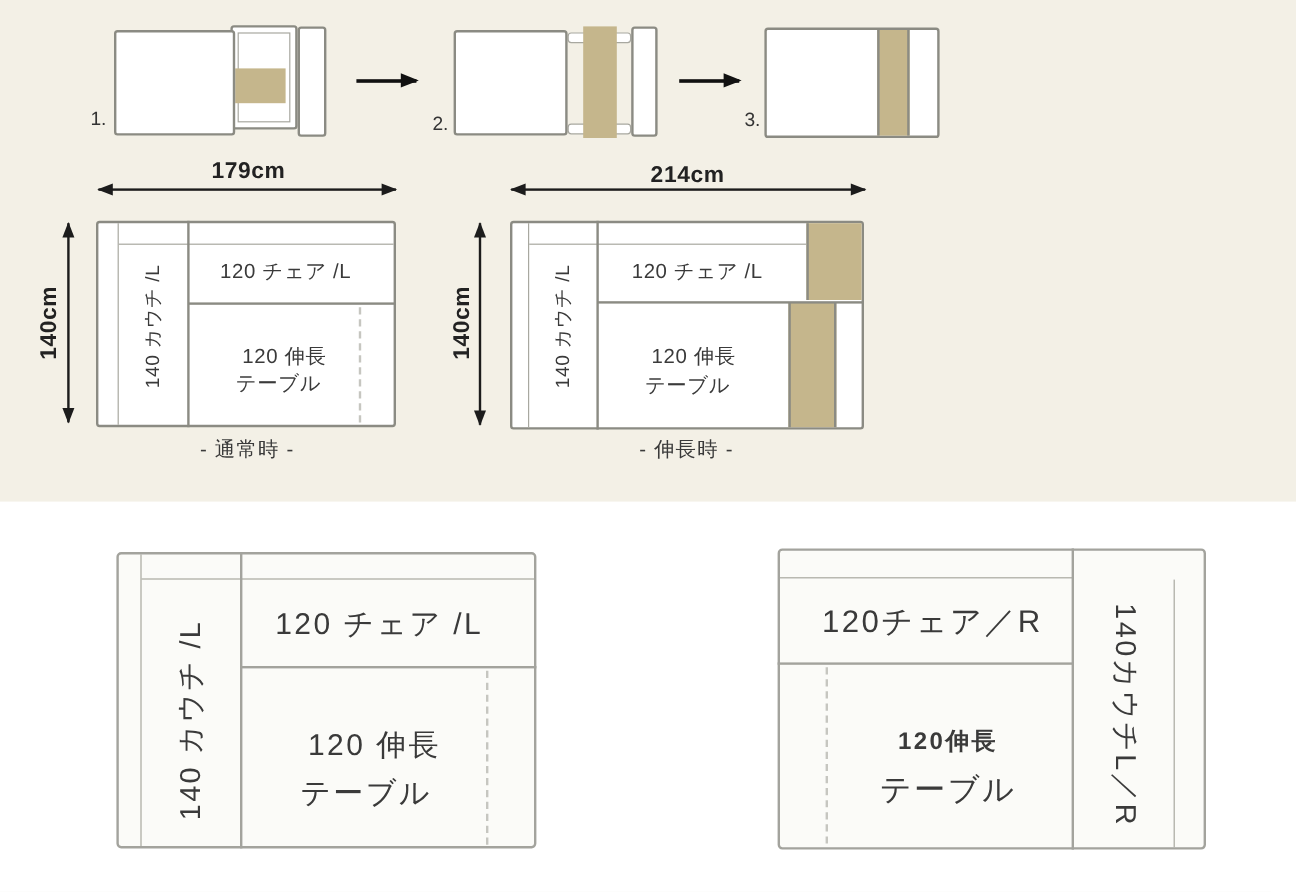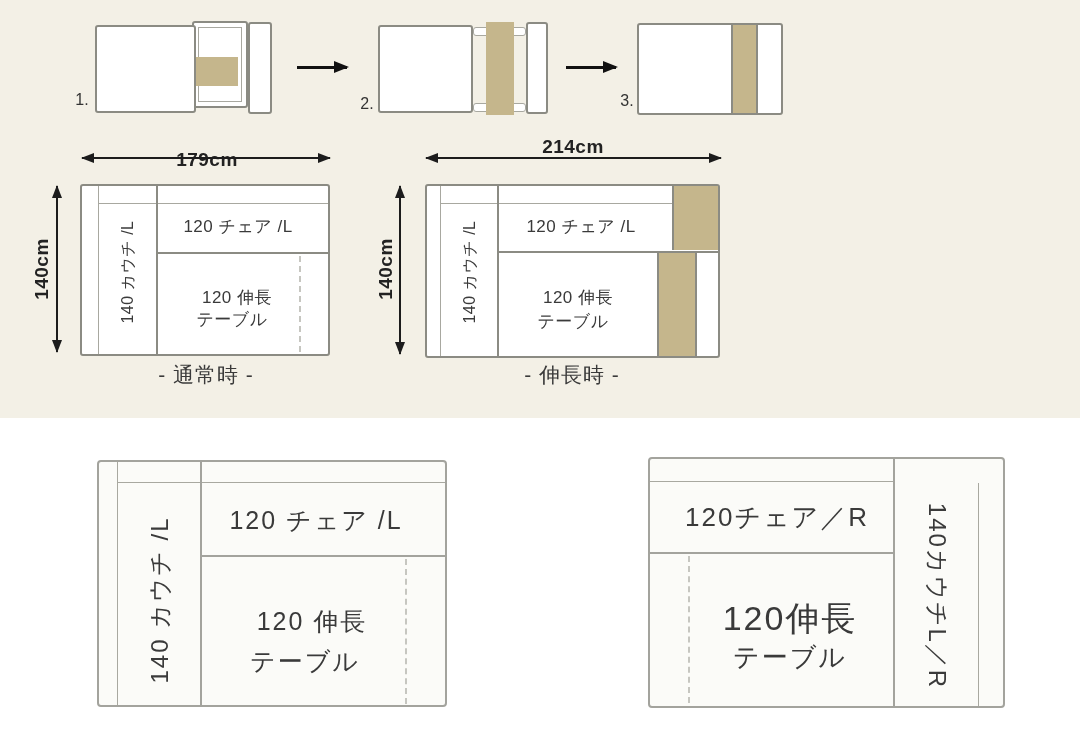--- a/index.html
+++ b/index.html
@@ -19,21 +19,21 @@
   .vline.dash{border-left-style:dashed;border-left-color:#c6c6c0;}
   .tan{position:absolute;background:var(--tan,#c5b68c);box-sizing:border-box;}
   
   .lbl{position:absolute;color:var(--text,#3a3a3a);white-space:nowrap;transform:translate(-50%,-50%);line-height:1.2;}
   .rot-ccw{transform:translate(-50%,-50%) rotate(-90deg);}
   .rot-cw{transform:translate(-50%,-50%) rotate(90deg);}
   .dim{font-size:19px;font-weight:700;color:#222;letter-spacing:.5px;}
   .small-lbl{font-size:16px;letter-spacing:.5px;}
   .mid-lbl{font-size:17px;letter-spacing:.5px;}
   .big-lbl{font-size:25px;letter-spacing:2px;}
-  .caption{font-size:21px;letter-spacing:1px;}
+  .caption{font-size:17px;letter-spacing:1px;}
   .stepnum{font-size:16px;color:#333;}
   
   .dim-h{position:absolute;height:0;border-top:2px solid #1c1c1c;}
   .dim-h::before{content:"";position:absolute;left:-1px;top:-6px;border-right:13px solid #1c1c1c;border-top:5px solid transparent;border-bottom:5px solid transparent;}
   .dim-h::after{content:"";position:absolute;right:-1px;top:-6px;border-left:13px solid #1c1c1c;border-top:5px solid transparent;border-bottom:5px solid transparent;}
   .dim-v{position:absolute;width:0;border-left:2px solid #1c1c1c;}
   .dim-v::before{content:"";position:absolute;left:-6px;top:-1px;border-bottom:13px solid #1c1c1c;border-left:5px solid transparent;border-right:5px solid transparent;}
   .dim-v::after{content:"";position:absolute;left:-6px;bottom:-1px;border-top:13px solid #1c1c1c;border-left:5px solid transparent;border-right:5px solid transparent;}
   
   .step-arrow{position:absolute;height:0;border-top:3px solid #111;}
@@ -70,21 +70,21 @@
   </div>
 
   <div class="step-arrow" style="left:566px;top:66px;width:50px;"></div>
 
   <div>
     <div class="box" style="left:637px;top:23px;width:146px;height:92px;"></div>
     <div class="tan" style="left:731px;top:25px;width:27px;height:88px;border-left:2px solid var(--line_dark,#8b8b83);border-right:2px solid var(--line_dark,#8b8b83);"></div>
     <div class="lbl stepnum" style="left:627px;top:101px;">3.</div>
   </div>
 
-  <div class="lbl dim" style="left:207px;top:160px;text-align:right;">179cm</div>
+  <div class="lbl dim" style="left:207px;top:144px;text-align:right;">179cm</div>
   <div class="dim-h" style="left:82px;top:157px;width:248px;"></div>
   <div class="lbl dim" style="left:573px;top:147px;">214cm</div>
   <div class="dim-h" style="left:426px;top:157px;width:295px;"></div>
 
   <div>
     <div class="lbl dim rot-ccw" style="left:42px;top:269px;">140cm</div>
     <div class="dim-v" style="left:56px;top:186px;height:166px;"></div>
     <div class="box" style="left:80px;top:184px;width:250px;height:172px;"></div>
     <div class="vline thin" style="left:98px;top:186px;height:168px;"></div>
     <div class="hline thin" style="left:99px;top:203px;width:229px;"></div>
@@ -130,18 +130,18 @@
   </div>
 
   <div>
     <div class="box box--light" style="left:648px;top:457px;width:357px;height:251px;"></div>
     <div class="hline thin" style="left:650px;top:481px;width:245px;"></div>
     <div class="vline thin" style="left:978px;top:483px;height:223px;"></div>
     <div class="vline lite" style="left:893px;top:457px;height:251px;"></div>
     <div class="hline lite" style="left:648px;top:552px;width:247px;"></div>
     <div class="vline dash" style="left:688px;top:556px;height:147px;"></div>
     <div class="lbl big-lbl" style="left:777px;top:518px;font-size:26px;">120チェア／R</div>
-    <div class="lbl big-lbl" style="left:790px;top:618px;font-size:34px;">120伸長</div>
+    <div class="lbl big-lbl" style="left:790px;top:618px;font-size:20px;font-weight:bold;">120伸長</div>
     <div class="lbl big-lbl" style="left:790px;top:658px;font-size:26px;">テーブル</div>
     <div class="lbl big-lbl rot-cw" style="left:937px;top:596px;font-size:24px;">140カウチL／R</div>
   </div>
 
 </div>
 
 </body></html>

